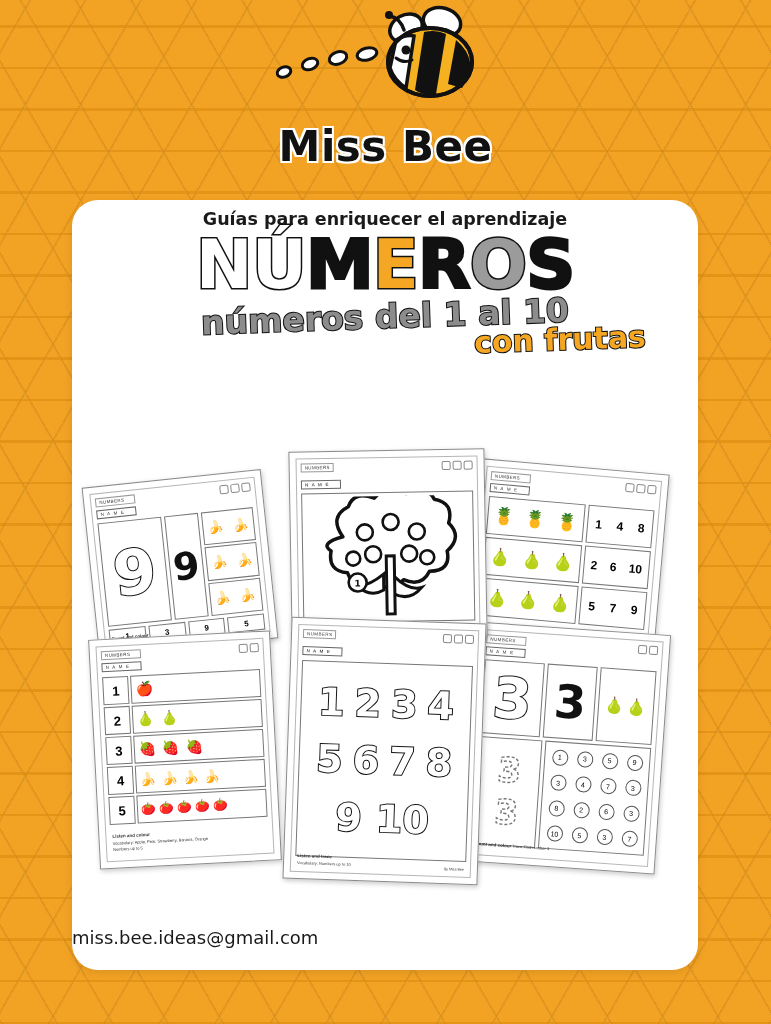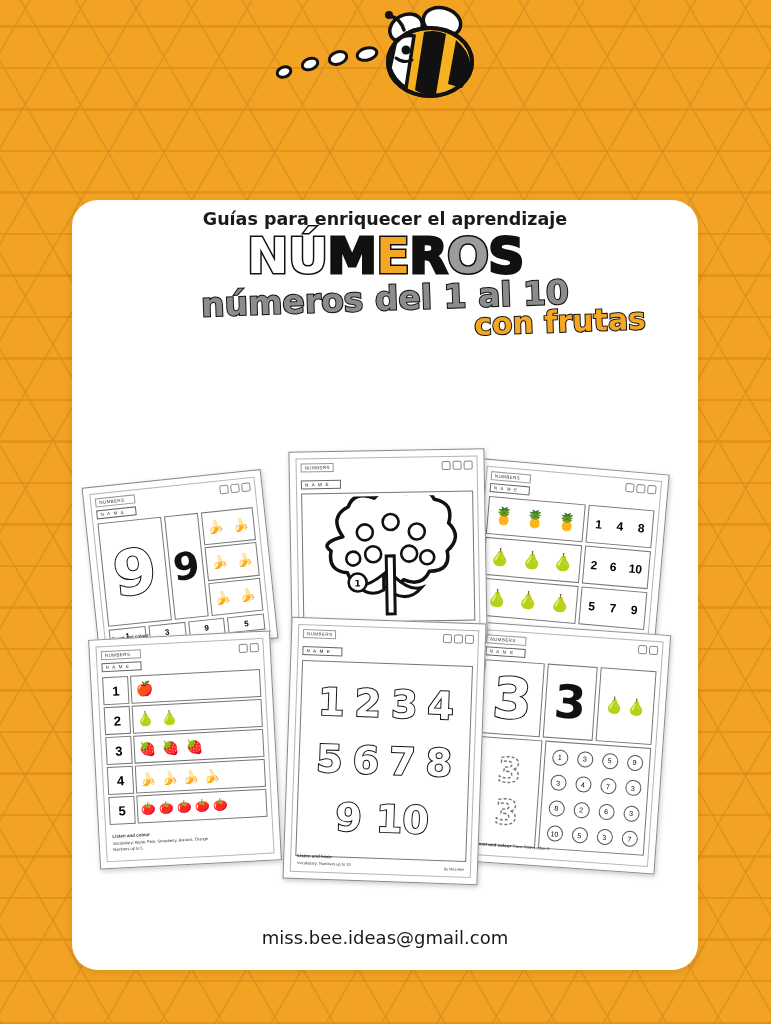--- a/index.html
+++ b/index.html
@@ -92,21 +92,21 @@
     font-weight: bold;
     font-size: 17.5px;
     color: #1a1a1a;
   }
   .big-title {
     text-align: center;
     margin-top: 2px;
     line-height: 1;
     font-family: "DejaVu Sans", sans-serif;
     font-weight: bold;
-    font-size: 50px;
+    font-size: 68px;
     letter-spacing: -1px;
   }
   .big-title span {
     display: inline-block;
     -webkit-text-stroke: 3px #111;
     paint-order: stroke fill;
   }
   .sub-title {
     text-align: center;
     margin-top: -2px;
@@ -128,21 +128,20 @@
     color: #F5A623;
     -webkit-text-stroke: 2px #111;
     paint-order: stroke fill;
     transform: rotate(-2deg);
   }
   .email {
     position: absolute;
     bottom: 22px;
     left: 0;
     width: 100%;
-    text-align: center;
     font-family: "DejaVu Sans", sans-serif;
     font-size: 18px;
     color: #1a1a1a;
   }
 
   
   .sheets {
     position: absolute;
     left: 0;
     top: 250px;
@@ -252,20 +251,21 @@
         <path d="M178 32 q12 -3 22 2 l-10 60 q-12 2 -21 -4 z" fill="#111"></path>
         <path d="M210 40 q12 10 14 22 t-8 26 l-14 -4 z" fill="#111"></path>
         <ellipse cx="184" cy="62" rx="42" ry="34" fill="none" stroke="#111" stroke-width="4"></ellipse>
         <circle cx="160" cy="50" r="4.5" fill="#111"></circle>
         <path d="M150 58 q8 6 16 2" stroke="#111" stroke-width="3" fill="none" stroke-linecap="round"></path>
         <path d="M158 30 q-4 -12 -14 -14" stroke="#111" stroke-width="3.5" fill="none" stroke-linecap="round"></path>
         <circle cx="143" cy="15" r="4" fill="#111"></circle>
       </g>
     </svg>
   </div>
+  <div class="brand">Miss Bee</div>
 </div>
 
 <div class="card">
   <div class="title-2">Guías para enriquecer el aprendizaje</div>
 
   <div class="big-title">
     <span style="color:#FFFFFF">N</span><span style="color:#FFFFFF">Ú</span><span style="color:#111111">M</span><span style="color:#F5A623">E</span><span style="color:#111111">R</span><span style="color:#9B9B9B">O</span><span style="color:#111111">S</span>
   </div>
 
   <div class="sub-title">números del 1 al 10</div>

